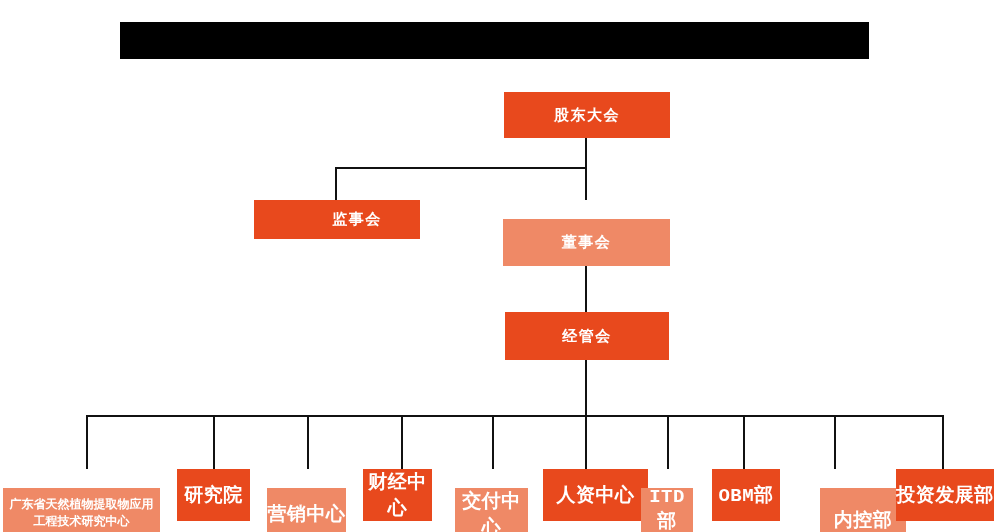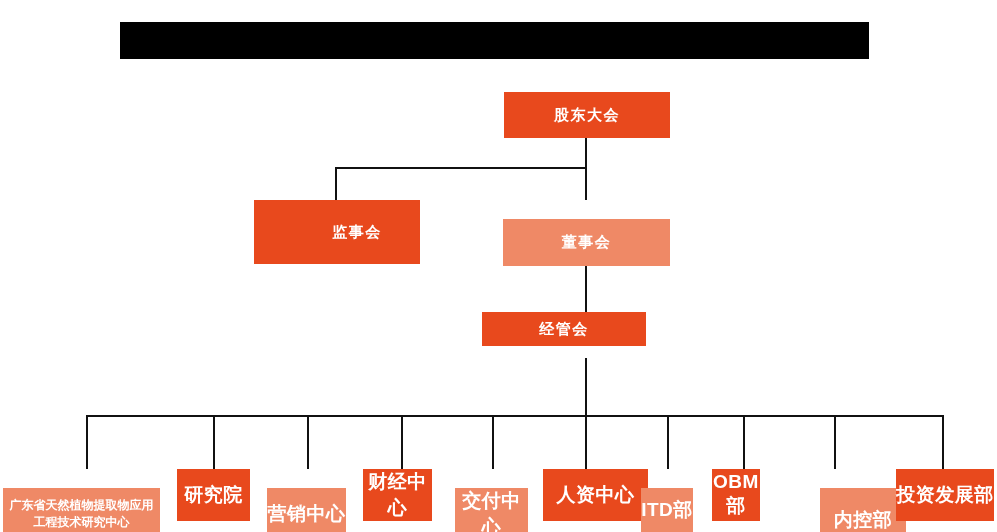--- a/index.html
+++ b/index.html
@@ -10,20 +10,21 @@
     --node-text:#ffffff;
     --bg:#ffffff;
   }
   html,body{margin:0;padding:0;background:var(--bg);}
   body{font-family:"Liberation Sans","DejaVu Sans",sans-serif;}
   .chart{
     position:relative;
     width:997px;height:532px;
     background:var(--bg);
     overflow:hidden;
+    font-family:Liberation Mono, monospace;
   }
   .redacted{
     position:absolute;
     left:120px;top:22px;width:749px;height:37px;
     background:var(--redaction);
   }
   .line{position:absolute;background:var(--connector);}
   .node{
     position:absolute;
     display:flex;align-items:center;justify-content:center;
@@ -62,28 +63,28 @@
   <div class="line" style="left:585px;top:415px;width:2px;height:54px;"></div>
   <div class="line" style="left:667px;top:415px;width:2px;height:54px;"></div>
   <div class="line" style="left:743px;top:415px;width:2px;height:54px;"></div>
   <div class="line" style="left:834px;top:415px;width:2px;height:54px;"></div>
   <div class="line" style="left:942px;top:415px;width:2px;height:54px;"></div>
 
   <div class="node dark top-node" style="left:504px;top:92px;width:166px;height:46px;">
     <span>股东大会</span>
   </div>
 
-  <div class="node dark top-node" style="left:254px;top:200px;width:166px;height:64px;padding-left:40px;">
+  <div class="node dark top-node" style="left:254px;top:200px;width:166px;height:39px;padding-left:40px;">
     <span>监事会</span>
   </div>
   <div class="node light top-node" style="left:503px;top:200px;width:167px;height:47px;">
     <span>董事会</span>
   </div>
 
-  <div class="node dark top-node" style="left:482px;top:312px;width:164px;height:34px;">
+  <div class="node dark top-node" style="left:505px;top:312px;width:164px;height:48px;">
     <span>经管会</span>
   </div>
 
   <div class="node light dept dept-long" style="left:3px;top:469px;width:157px;height:52px;">
     <span>广东省天然植物提取物应用工程技术研究中心</span>
   </div>
   <div class="node dark dept" style="left:177px;top:469px;width:73px;height:52px;">
     <span>研究院</span>
   </div>
   <div class="node light dept" style="left:267px;top:469px;width:79px;height:52px;">
@@ -94,21 +95,21 @@
   </div>
   <div class="node light dept" style="left:455px;top:469px;width:73px;height:52px;">
     <span>交付中心</span>
   </div>
   <div class="node dark dept" style="left:543px;top:469px;width:105px;height:52px;">
     <span>人资中心</span>
   </div>
   <div class="node light dept" style="left:641px;top:469px;width:52px;height:44px;">
     <span>ITD部</span>
   </div>
-  <div class="node dark dept" style="left:712px;top:469px;width:48px;height:52px;">
+  <div class="node dark dept" style="left:712px;top:469px;width:68px;height:52px;">
     <span>OBM部</span>
   </div>
   <div class="node light dept" style="left:820px;top:469px;width:86px;height:64px;">
     <span>内控部</span>
   </div>
   <div class="node dark dept" style="left:896px;top:469px;width:98px;height:52px;justify-content:center;">
     <span>投资发展部</span>
   </div>
 
 </div>

